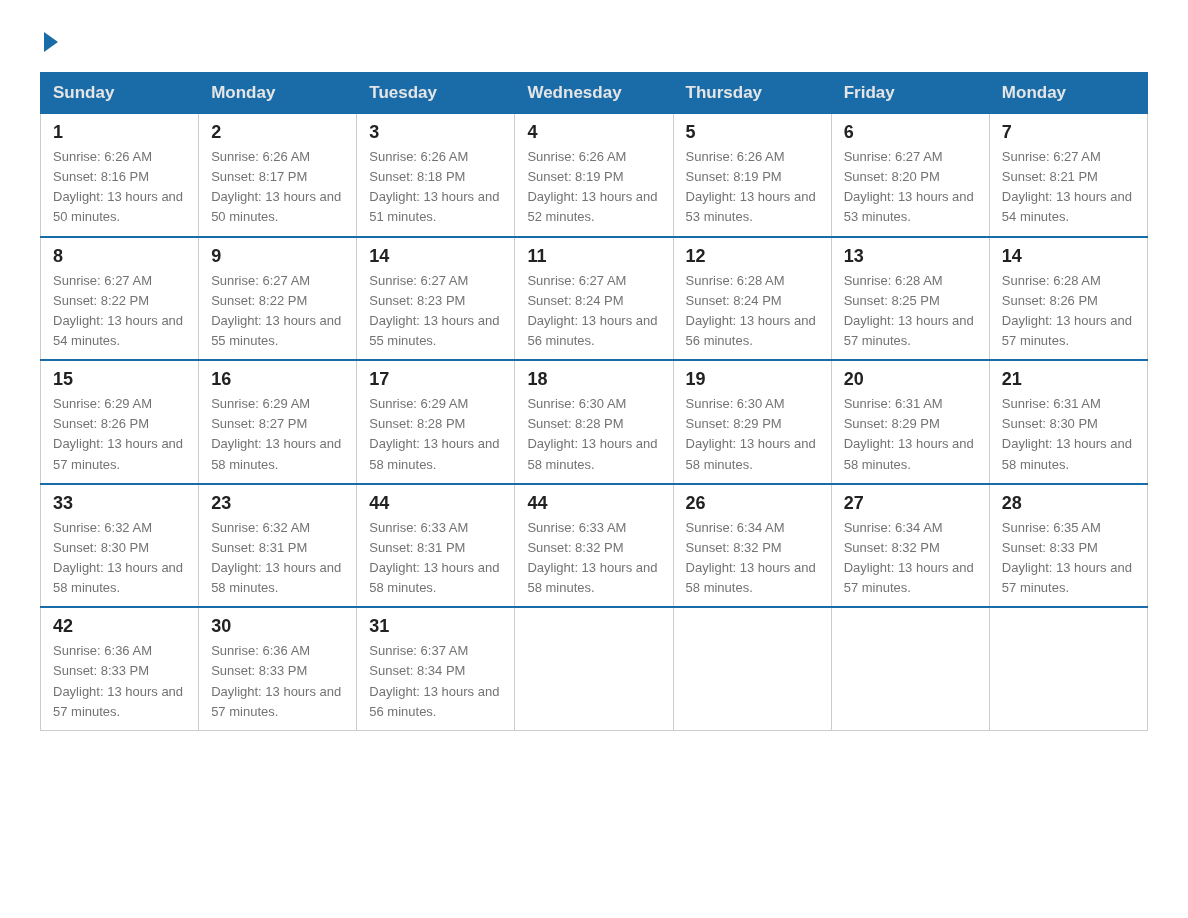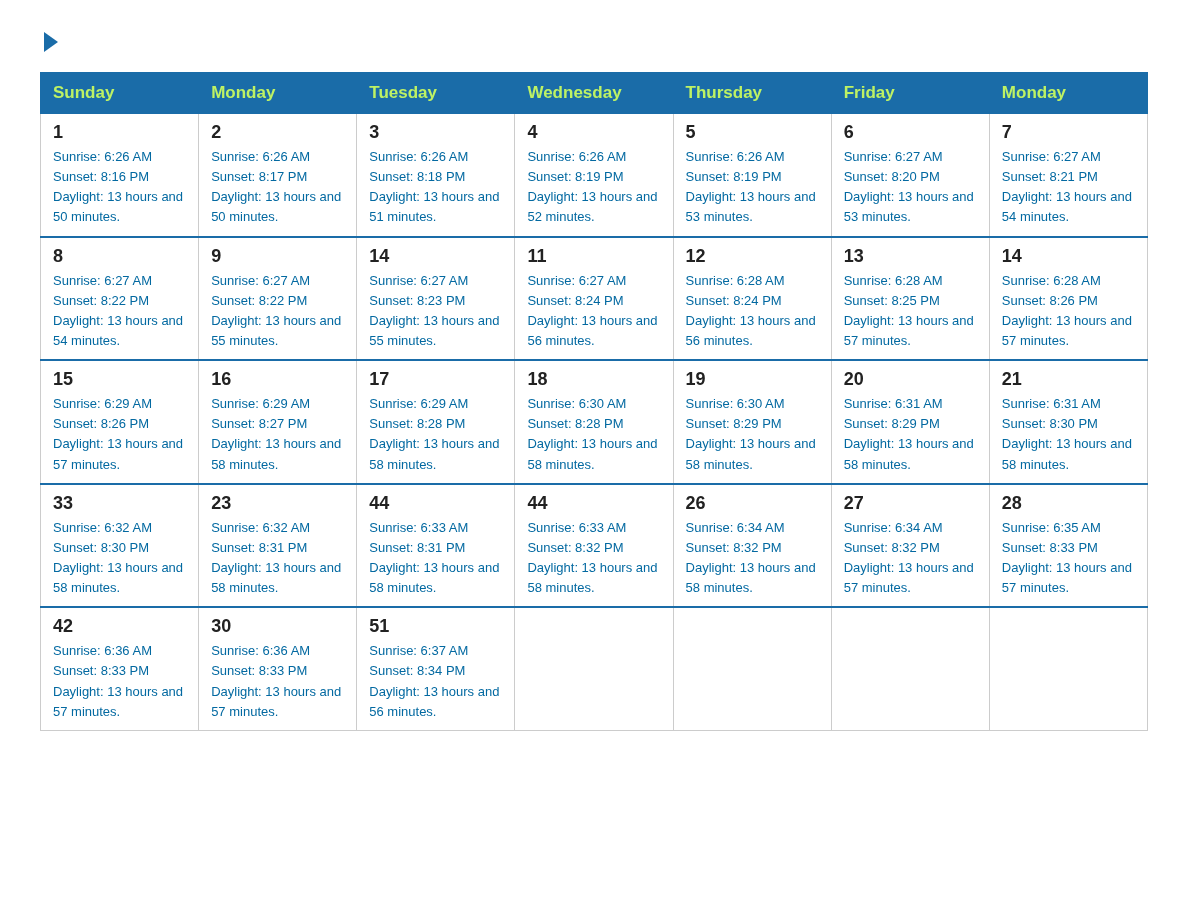--- a/index.html
+++ b/index.html
@@ -53,21 +53,21 @@
       font-size: 22px;
       color: #444;
       margin-top: 4px;
     }
     .calendar-table {
       width: 100%;
       border-collapse: collapse;
     }
     .calendar-table th {
       background-color: #1a6ca8;
-      color: #bef264;
+      color: #e5e5e5;
       font-size: 17px;
       font-weight: bold;
       padding: 10px 12px;
       text-align: left;
       border: 1px solid #1a6ca8;
     }
     .calendar-table td {
       vertical-align: top;
       padding: 8px 12px;
       border: 1px solid #cccccc;
@@ -82,21 +82,21 @@
     }
     .day-number {
       font-size: 18px;
       font-weight: bold;
       color: #222;
       display: block;
       margin-bottom: 4px;
     }
     .day-info {
       font-size: 13px;
-      color: #0369a1;
+      color: #737373;
       line-height: 1.55;
     }
     .empty-cell {
       background: #ffffff;
     }
   </style>
 </head>
 <body>
 
 <div class="header-row">
@@ -247,21 +247,21 @@
       <tr>
         <td>
           <span class="day-number">42</span>
           <div class="day-info">Sunrise: 6:36 AM<br>Sunset: 8:33 PM<br>Daylight: 13 hours and 57 minutes.</div>
         </td>
         <td>
           <span class="day-number">30</span>
           <div class="day-info">Sunrise: 6:36 AM<br>Sunset: 8:33 PM<br>Daylight: 13 hours and 57 minutes.</div>
         </td>
         <td>
-          <span class="day-number">51</span>
+          <span class="day-number">31</span>
           <div class="day-info">Sunrise: 6:37 AM<br>Sunset: 8:34 PM<br>Daylight: 13 hours and 56 minutes.</div>
         </td>
         <td class="empty-cell"></td>
         <td class="empty-cell"></td>
         <td class="empty-cell"></td>
         <td class="empty-cell"></td>
       </tr>
     </tbody>
 </table>
 

